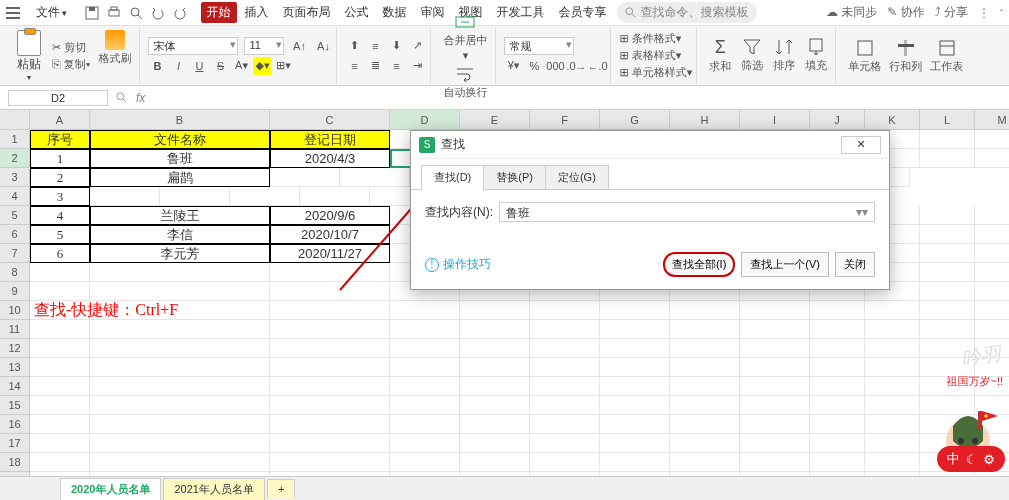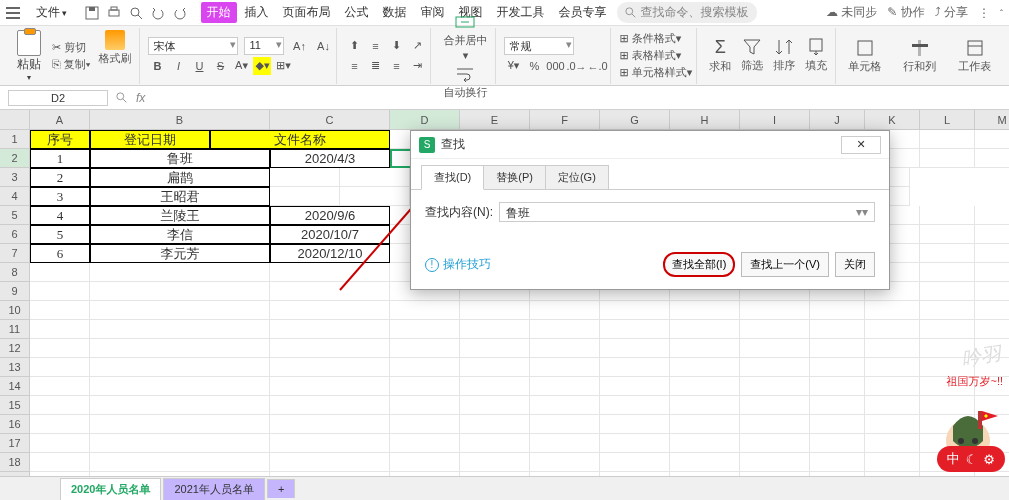--- a/index.html
+++ b/index.html
@@ -1,19 +1,19 @@
 <!DOCTYPE html>
 <html><head>
 <meta charset="utf-8">
 <style>
 *{box-sizing:border-box;margin:0;padding:0;font-family:"Microsoft YaHei",Arial,sans-serif}
 body{background:#fff;width:1009px;height:500px;overflow:hidden;position:relative;font-size:12px;color:#333}
 .menubar{height:26px;background:#fff;display:flex;align-items:center;padding:0 6px;border-bottom:1px solid #e0e0e0;gap:4px}
 .menu-btn{padding:2px 6px;cursor:pointer;border-radius:2px}
-.menu-btn.active{background:#d946ef;color:#fff}
+.menu-btn.active{background:#b91c1c;color:#fff}
 .logo{width:14px;height:12px;display:flex;flex-direction:column;justify-content:space-between;margin-right:4px}
 .logo span{height:2px;background:#666}
 .file-btn{padding:2px 8px;display:flex;align-items:center;gap:2px}
 .icon-row{display:flex;gap:8px;margin-left:6px}
 .ic{width:14px;height:14px;position:relative}
 .sync-area{margin-left:auto;display:flex;gap:10px;align-items:center;color:#666}
 .search-top{background:#eee;border-radius:10px;padding:2px 8px;display:flex;align-items:center;gap:4px;color:#888}
 .ribbon{height:60px;background:#f5f5f5;border-bottom:1px solid #d0d0d0;display:flex;align-items:center;padding:2px 6px;gap:4px}
 .rgroup{display:flex;flex-direction:column;gap:2px;padding:0 4px;border-right:1px solid #ddd;height:56px;justify-content:center}
 .paste-big{display:flex;flex-direction:column;align-items:center;width:38px;color:#444}
@@ -39,21 +39,21 @@
 .row{display:flex;height:19px}
 .rh{width:30px;background:#e8e8e8;border-right:1px solid #ccc;border-bottom:1px solid #ccc;display:flex;align-items:center;justify-content:center;color:#555;font-size:11px}
 .rh.sel{background:#d4ead9}
 .cell{border-right:1px solid #e5e5e5;border-bottom:1px solid #e5e5e5;display:flex;align-items:center;justify-content:center;font-size:13px}
 .cell.bord{border:1px solid #000}
 .cell.hdr{background:#ffff00;font-weight:normal}
 .cell.sel{border:2px solid #22a864}
 .red-note{position:absolute;color:#f00;font-size:16px;font-family:SimSun}
 .watermark{position:absolute;right:8px;bottom:110px;color:#ddd;font-size:20px;font-style:italic;transform:rotate(-8deg)}
 .tabs{position:absolute;bottom:0;left:0;right:0;height:24px;background:#f0f0f0;border-top:1px solid #ccc;display:flex;align-items:center;padding-left:60px;gap:2px}
-.tab{padding:3px 10px;background:#c4b5fd;border:1px solid #ccc;border-bottom:none;font-size:11px}
+.tab{padding:3px 10px;background:#fef9c3;border:1px solid #ccc;border-bottom:none;font-size:11px}
 .tab.act{background:#fff;color:#22a864;font-weight:bold}
 .dialog{position:absolute;top:130px;left:410px;width:480px;background:#fff;border:1px solid #999;box-shadow:0 4px 16px rgba(0,0,0,.3)}
 .dlg-title{height:28px;background:#fff;display:flex;align-items:center;padding:0 8px;gap:6px;border-bottom:1px solid #eee}
 .dlg-logo{width:16px;height:16px;background:#22a864;color:#fff;display:flex;align-items:center;justify-content:center;font-size:10px;border-radius:2px}
 .dlg-close{margin-left:auto;width:40px;height:18px;border:1px solid #ccc;display:flex;align-items:center;justify-content:center;font-size:11px}
 .dlg-tabs{display:flex;padding:6px 10px 0;gap:0}
 .dlg-tab{padding:4px 12px;border:1px solid #ccc;background:#f0f0f0;font-size:11px;margin-right:-1px}
 .dlg-tab.act{background:#fff;border-bottom:1px solid #fff;position:relative;z-index:1}
 .dlg-body{padding:12px 14px;border-top:1px solid #ccc;margin-top:-1px}
 .dlg-row{display:flex;align-items:center;gap:6px;margin-bottom:10px}
@@ -233,21 +233,21 @@
       <div class="big-ic">
           <svg viewBox="0 0 20 20">
             <rect x="4" y="2" width="12" height="12" fill="none" stroke="#555"></rect>
             <path d="M10 14v4l-2-2m2 2l2-2" stroke="#555" fill="none"></path>
           </svg>
           <span>填充</span>
         </div>
     </div>
   </div>
   <div class="rgroup" style="border-right:none">
-    <div style="display:flex;gap:14px">
+    <div style="display:flex;gap:0">
       <div class="big-ic">
           <svg viewBox="0 0 20 20">
             <rect x="3" y="3" width="14" height="14" fill="none" stroke="#555"></rect>
           </svg>
           <span>单元格</span>
         </div>
       <div class="big-ic">
           <svg viewBox="0 0 20 20">
             <rect x="2" y="6" width="16" height="3" fill="#555"></rect>
             <rect x="8" y="2" width="3" height="16" fill="#555" opacity=".4"></rect>
@@ -289,22 +289,22 @@
       <div class="ch" style="width: 70px;">I</div>
       <div class="ch" style="width: 55px;">J</div>
       <div class="ch" style="width: 55px;">K</div>
       <div class="ch" style="width: 55px;">L</div>
       <div class="ch" style="width: 55px;">M</div>
     </div>
   <div class="rows" id="rows">
       <div class="row">
         <div class="rh">1</div>
         <div class="cell bord hdr" style="width: 60px;">序号</div>
+        <div class="cell bord hdr" style="width: 180px;">文件名称</div>
         <div class="cell bord hdr" style="width: 120px;">登记日期</div>
-        <div class="cell bord hdr" style="width: 180px;">文件名称</div>
         <div class="cell" style="width: 70px;"></div>
         <div class="cell" style="width: 70px;"></div>
         <div class="cell" style="width: 70px;"></div>
         <div class="cell" style="width: 70px;"></div>
         <div class="cell" style="width: 70px;"></div>
         <div class="cell" style="width: 70px;"></div>
         <div class="cell" style="width: 55px;"></div>
         <div class="cell" style="width: 55px;"></div>
         <div class="cell" style="width: 55px;"></div>
         <div class="cell" style="width: 55px;"></div>
@@ -336,21 +336,20 @@
         <div class="cell" style="width: 70px;"></div>
         <div class="cell" style="width: 70px;"></div>
         <div class="cell" style="width: 55px;"></div>
         <div class="cell" style="width: 55px;"></div>
         <div class="cell" style="width: 55px;"></div>
         <div class="cell" style="width: 55px;"></div>
       </div>
       <div class="row">
         <div class="rh">4</div>
         <div class="cell bord" style="width: 60px; font-family: serif;">3</div>
-        <div class="cell bord" style="width: 180px;">王昭君</div>
         <div class="cell" style="width: 70px;"></div>
         <div class="cell" style="width: 70px;"></div>
         <div class="cell" style="width: 70px;"></div>
         <div class="cell" style="width: 70px;"></div>
         <div class="cell" style="width: 70px;"></div>
         <div class="cell" style="width: 70px;"></div>
         <div class="cell" style="width: 55px;"></div>
         <div class="cell" style="width: 55px;"></div>
         <div class="cell" style="width: 55px;"></div>
         <div class="cell" style="width: 55px;"></div>
@@ -384,21 +383,21 @@
         <div class="cell" style="width: 70px;"></div>
         <div class="cell" style="width: 55px;"></div>
         <div class="cell" style="width: 55px;"></div>
         <div class="cell" style="width: 55px;"></div>
         <div class="cell" style="width: 55px;"></div>
       </div>
       <div class="row">
         <div class="rh">7</div>
         <div class="cell bord" style="width: 60px; font-family: serif;">6</div>
         <div class="cell bord" style="width: 180px;">李元芳</div>
-        <div class="cell bord" style="width: 120px;">2020/12/10</div>
+        <div class="cell bord" style="width: 120px;">2020/11/27</div>
         <div class="cell" style="width: 70px;"></div>
         <div class="cell" style="width: 70px;"></div>
         <div class="cell" style="width: 70px;"></div>
         <div class="cell" style="width: 70px;"></div>
         <div class="cell" style="width: 70px;"></div>
         <div class="cell" style="width: 70px;"></div>
         <div class="cell" style="width: 55px;"></div>
         <div class="cell" style="width: 55px;"></div>
         <div class="cell" style="width: 55px;"></div>
         <div class="cell" style="width: 55px;"></div>
@@ -589,20 +588,21 @@
         <div class="cell" style="width: 70px;"></div>
         <div class="cell" style="width: 70px;"></div>
         <div class="cell" style="width: 70px;"></div>
         <div class="cell" style="width: 70px;"></div>
         <div class="cell" style="width: 55px;"></div>
         <div class="cell" style="width: 55px;"></div>
         <div class="cell" style="width: 55px;"></div>
         <div class="cell" style="width: 55px;"></div>
       </div>
     </div>
+  <div class="red-note" style="top:190px;left:34px">查找-快捷键：Ctrl+F</div>
   <div class="watermark">吟羽</div>
 
   <div class="circle-red" style="top:57px;left:437px;width:80px;height:26px"></div>
   <div class="red-note" style="top:95px;left:420px;font-size:14px">(1)</div>
   <div class="red-note" style="top:64px;left:688px;font-size:14px">(2)</div>
   <svg class="arrow" style="top:60px;left:330px" width="120" height="130">
       <line x1="10" y1="120" x2="108" y2="8" stroke="#c00" stroke-width="2"></line>
       <polygon points="108,8 98,10 104,18" fill="#c00"></polygon>
     </svg>
   <svg class="arrow" style="top:60px;left:610px" width="120" height="100">

